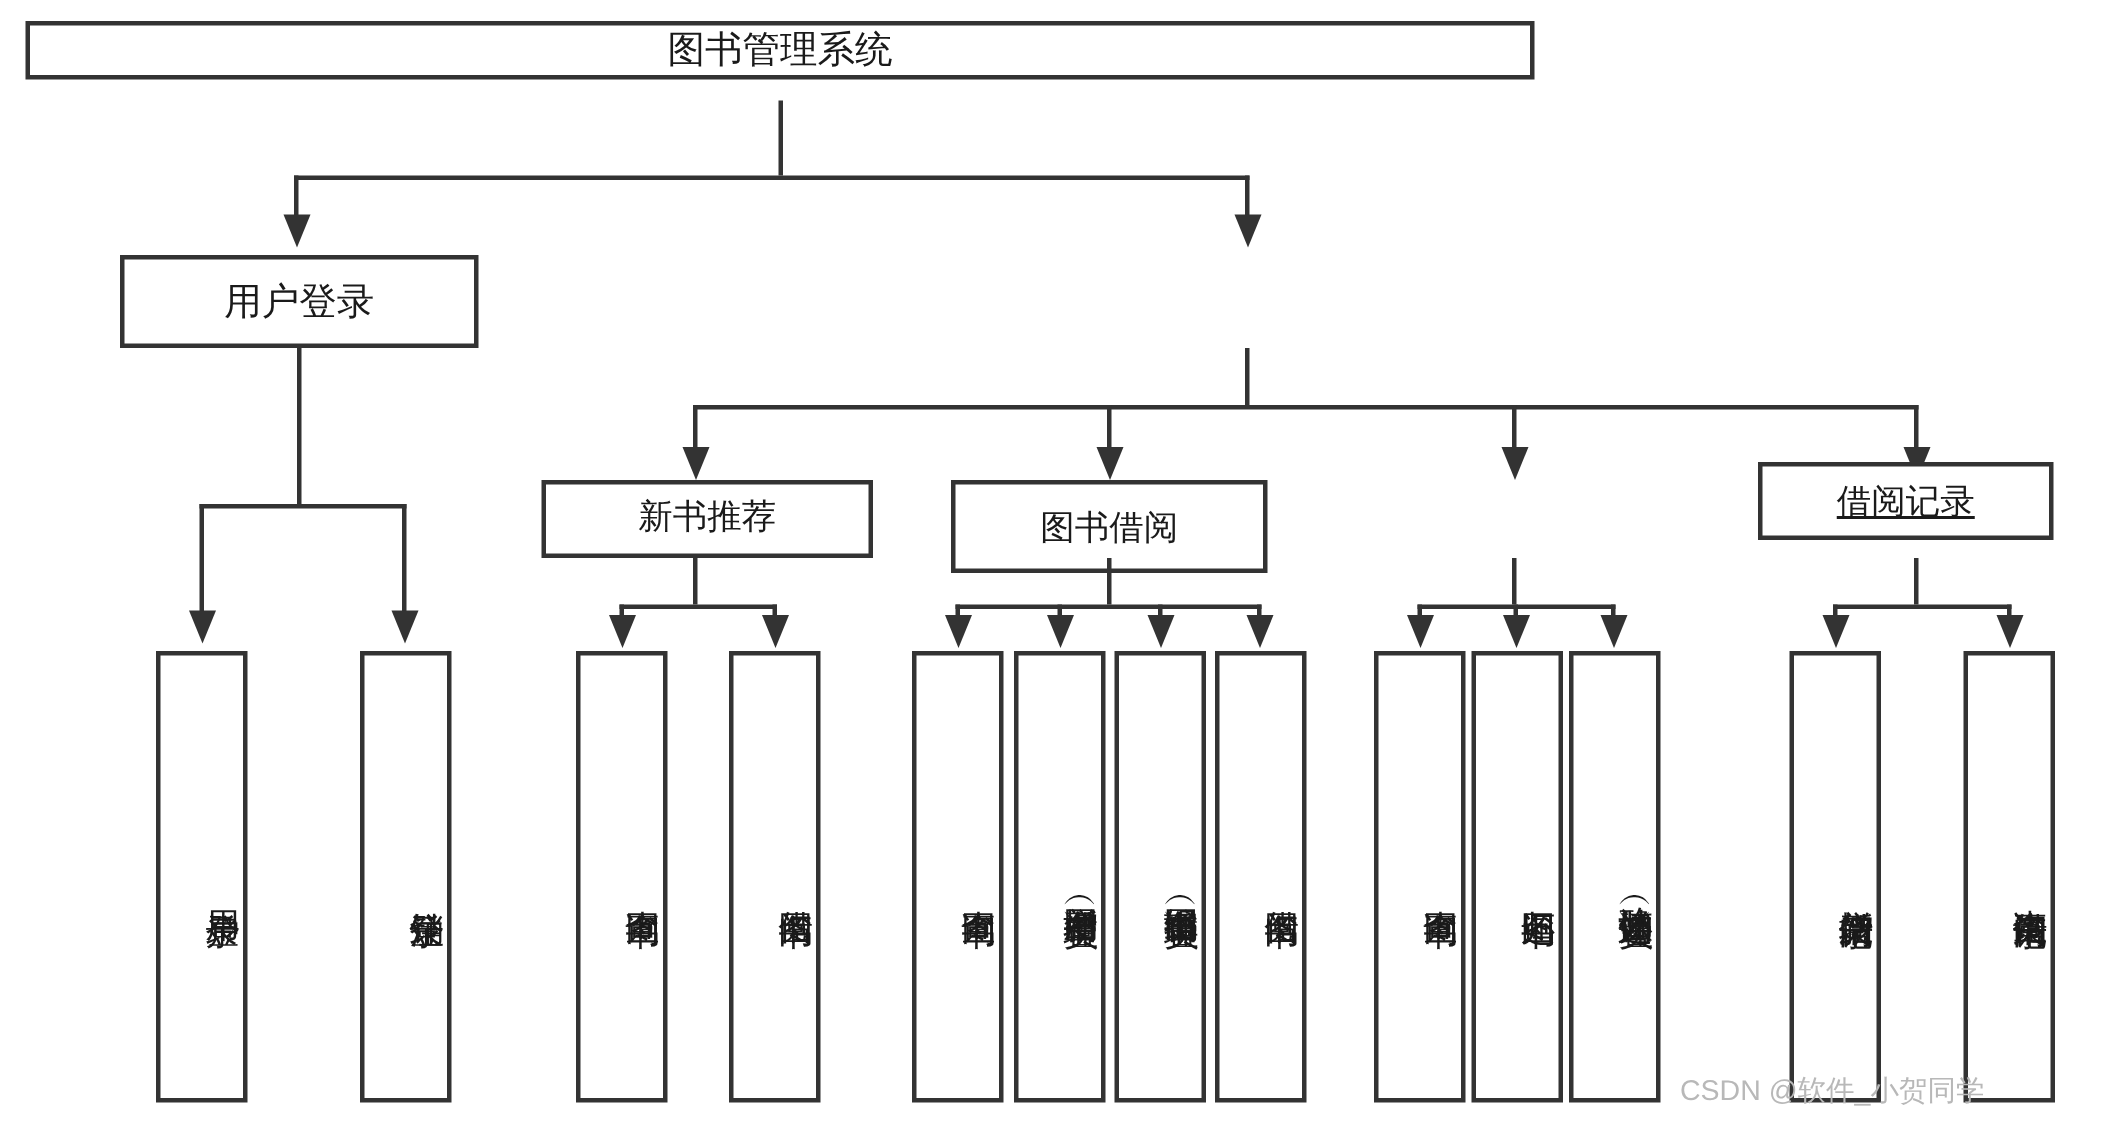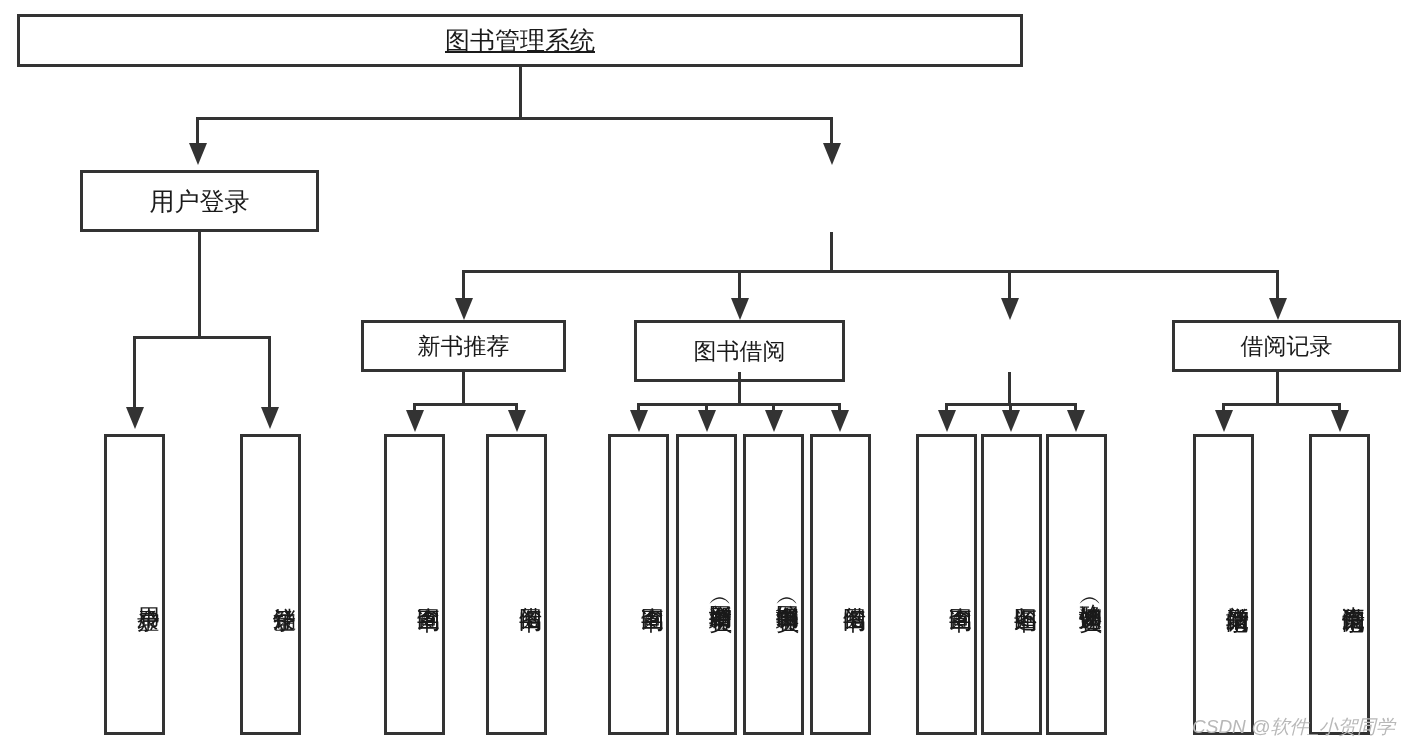--- a/index.html
+++ b/index.html
@@ -76,21 +76,21 @@
     font-size: 19px;
     white-space: nowrap;
     user-select: none;
   }
 </style>
 </head>
 <body>
 
 <div id="canvas">
 
-  <div class="node root" style="left:17px; top:14px; width:1006px; height:53px;text-decoration:underline;">
+  <div class="node root" style="left:17px; top:14px; width:1006px; height:39px;">
     <span class="label">图书管理系统</span>
   </div>
 
   <div class="conn v" style="left:519px; top:67px; width:3px; height:50px;"></div>
 
   <div class="conn h" style="left:196px; top:117px; width:637px; height:3px;"></div>
 
   <div class="conn v" style="left:196px; top:117px; width:3px; height:28px;"></div>
   <div class="arrow" style="left:189px; top:143px;"></div>
   <div class="conn v" style="left:830px; top:117px; width:3px; height:28px;"></div>
@@ -119,27 +119,27 @@
 
   <div class="conn v" style="left:462px; top:270px; width:3px; height:32px;"></div>
   <div class="arrow" style="left:455px; top:298px;"></div>
   <div class="conn v" style="left:738px; top:270px; width:3px; height:32px;"></div>
   <div class="arrow" style="left:731px; top:298px;"></div>
   <div class="conn v" style="left:1008px; top:270px; width:3px; height:32px;"></div>
   <div class="arrow" style="left:1001px; top:298px;"></div>
   <div class="conn v" style="left:1276px; top:270px; width:3px; height:32px;"></div>
   <div class="arrow" style="left:1269px; top:298px;"></div>
 
-  <div class="node level3" style="left:361px; top:320px; width:205px; height:52px;">
+  <div class="node level3" style="left:361px; top:320px; width:221px; height:52px;font-family:Liberation Mono, monospace;">
     <span class="label">新书推荐</span>
   </div>
   <div class="node level3" style="left:634px; top:320px; width:211px; height:62px;">
     <span class="label">图书借阅</span>
   </div>
-  <div class="node level3" style="left:1172px; top:320px; width:229px; height:52px;">
+  <div class="node level3" style="left:1172px; top:308px; width:197px; height:52px;text-decoration:underline;">
     <span class="label">借阅记录</span>
   </div>
 
   <div class="conn v" style="left:462px; top:372px; width:3px; height:31px;"></div>
   <div class="conn h" style="left:413px; top:403px; width:105px; height:3px;"></div>
   <div class="conn v" style="left:413px; top:403px; width:3px; height:9px;"></div>
   <div class="arrow" style="left:406px; top:410px;"></div>
   <div class="conn v" style="left:515px; top:403px; width:3px; height:9px;"></div>
   <div class="arrow" style="left:508px; top:410px;"></div>
 
@@ -200,15 +200,15 @@
   <div class="conn v" style="left:1338px; top:403px; width:3px; height:9px;"></div>
   <div class="arrow" style="left:1331px; top:410px;"></div>
 
   <div class="node leaf" style="left:1193px; top:434px; width:61px; height:301px;">
     <span class="label">新增借阅记录</span>
   </div>
   <div class="node leaf" style="left:1309px; top:434px; width:61px; height:301px;">
     <span class="label">查询借阅记录</span>
   </div>
 
-  <div id="watermark" style="left:1192px; top:714px;font-style:italic;">CSDN @软件_小贺同学</div>
+  <div id="watermark" style="left:1120px; top:714px;">CSDN @软件_小贺同学</div>
 
 </div>
 
 </body></html>

